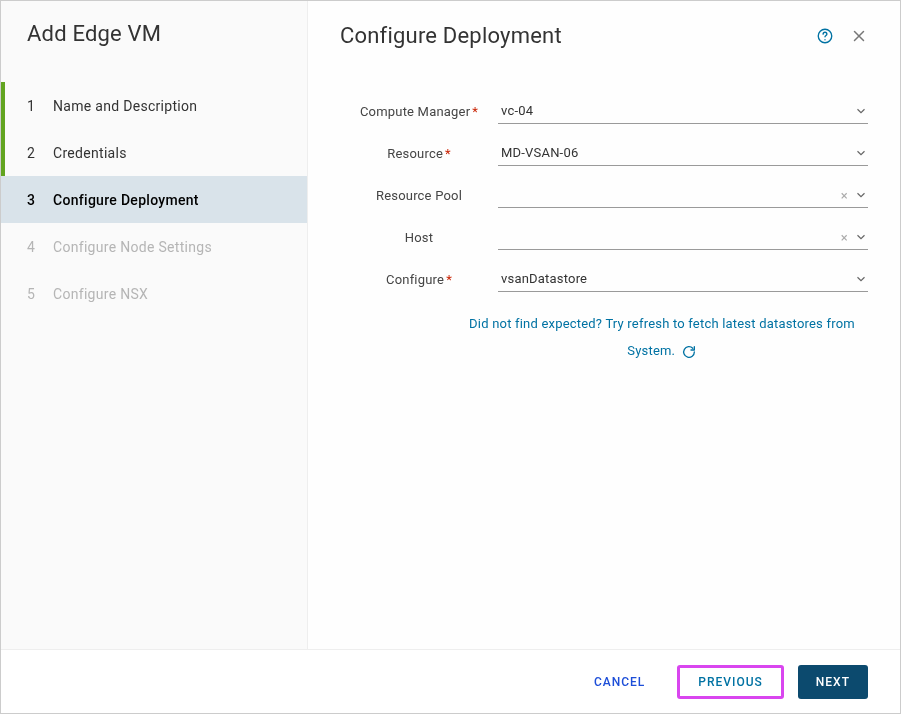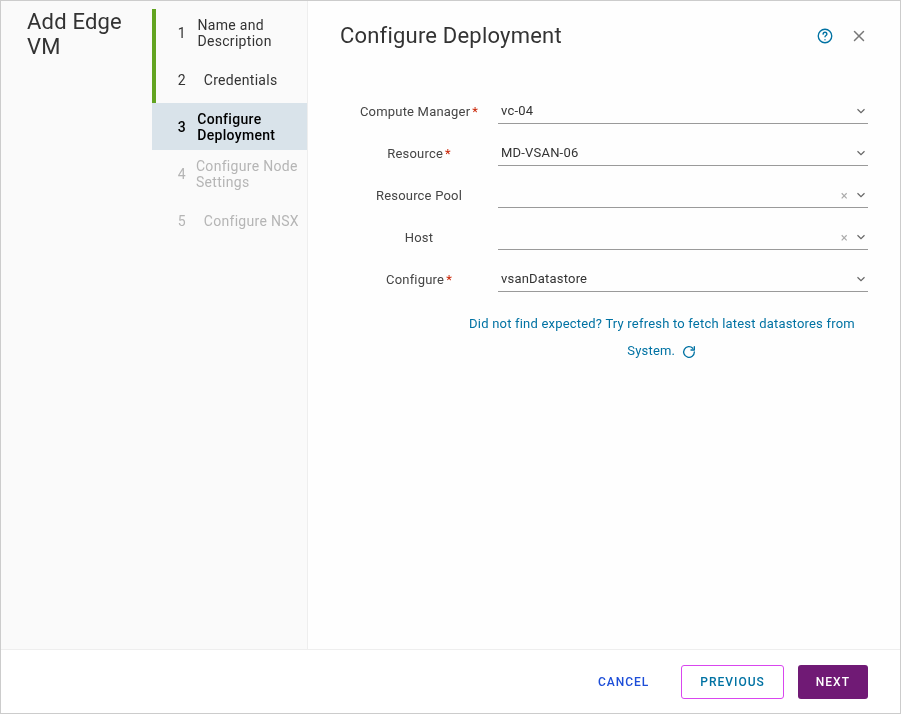--- a/index.html
+++ b/index.html
@@ -27,22 +27,22 @@
       flex: 1;
       display: flex;
       overflow: hidden;
     }
     
     .sidebar {
       width: 307px;
       background: #fafafa;
       border-right: 1px solid #eee;
       display: flex;
-      flex-direction: row;
-      padding-top: 8px;
+      flex-direction: column;
+      padding-top: 20px;
     }
     .sidebar-title {
       font-size: 22px;
       font-weight: 400;
       color: #333;
       padding: 0 26px 36px 26px;
       letter-spacing: 0.2px;
     }
     .steps {
       display: flex;
@@ -220,26 +220,26 @@
       display: flex;
       align-items: center;
       justify-content: center;
       border: none;
       background: none;
     }
     .btn-link {
       color: #1d4ed8;
     }
     .btn-outline {
-      border: 1px solid #d946ef;
+      border: 3px solid #d946ef;
       color: #0072a3;
       background: #fff;
     }
     .btn-primary {
-      background: #701a75;
+      background: #0c4a6e;
       color: #fff;
     }
     svg {
       display: block;
     }
   </style>
 </head>
 <body>
 
 <div class="modal">

